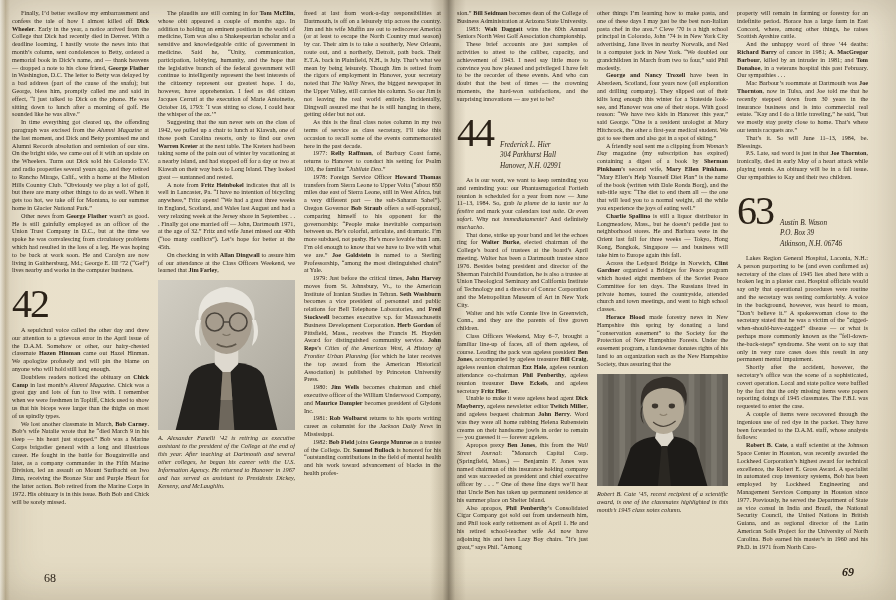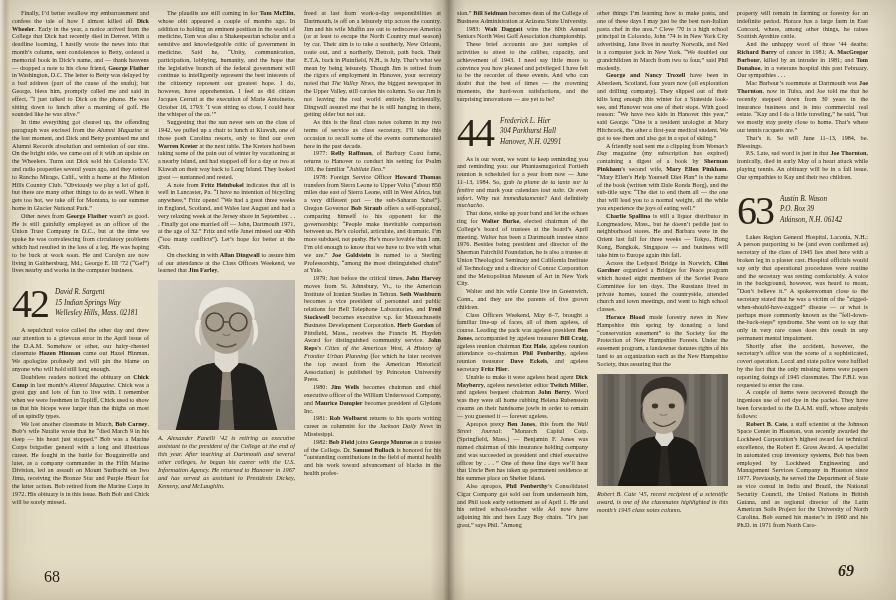--- a/index.html
+++ b/index.html
@@ -24,30 +24,30 @@
     text-indent:9px;
   }
   p.para.noindent{text-indent:0;}
   p.para b{font-weight:bold;}
   p.para i{font-style:italic;}
   .sechead{display:flex;align-items:flex-start;margin:9px 0 5px 0;}
   .secnum{
     font-size:40px;line-height:34px;letter-spacing:-2px;
     margin:4px 7px 0 0;font-weight:400;
   }
-  .secinfo{font-style:italic;font-size:7.2px;line-height:10.5px;padding-top:4px;}
+  .secinfo{font-style:italic;font-size:7.2px;line-height:10.5px;padding-top:4px;margin-top:24px;}
   .secname{white-space:nowrap;}
   .secaddr{white-space:nowrap;}
   figure{margin:6px 0 0 0;}
   .photo-frame{width:100%;display:block;background:#bbb;}
   figcaption{
     font-style:italic;font-size:6.3px;line-height:8px;
     margin-top:4px;text-align:justify;
   }
-  .pagenum{position:absolute;font-size:16px;}
+  .pagenum{position:absolute;font-size:12px;}
   .pagenum-left{left:44px;bottom:14px;}
   .pagenum-right{right:42px;bottom:20px;font-style:italic;font-weight:bold;}
   .gutter{
     position:absolute;left:430px;top:0;width:36px;height:600px;pointer-events:none;
     background:linear-gradient(90deg,rgba(60,45,22,0) 0%,rgba(60,45,22,.18) 35%,rgba(40,30,15,.45) 52%,rgba(60,45,22,.15) 70%,rgba(60,45,22,0) 100%);
   }
   .left-edge{
     position:absolute;left:0;top:0;width:10px;height:600px;pointer-events:none;
     background:linear-gradient(90deg,rgba(255,255,250,.5) 0%,rgba(120,100,60,.25) 55%,rgba(60,45,22,0) 100%);
   }
@@ -58,25 +58,20 @@
 <div class="spread">
 
   <div class="page page-left">
     <div class="cols">
       <div class="col">
         <p class="para rich">Finally, I’d better swallow my embarrassment and confess the tale of how I almost killed off <b>Dick Wheeler</b>. Early in the year, a notice arrived from the College that Dick had recently died in Denver. With a deadline looming, I hastily wrote the news into that month’s column, sent condolences to Betty, ordered a memorial book in Dick’s name, and — thank heavens — dropped a note to his close friend, <b>George Flather</b> in Washington, D.C. The letter to Betty was delayed by a bad address (part of the cause of the snafu); but George, bless him, promptly called me and said in effect, “I just talked to Dick on the phone. He was sitting down to lunch after a morning of golf. He sounded like he was alive.”</p>
         <p class="para rich">In time everything got cleared up, the offending paragraph was excised from the <i>Alumni Magazine</i> at the last moment, and Dick and Betty promised me and Alumni Records absolution and remission of our sins. On the bright side, we came out of it with an update on the Wheelers. Turns out Dick sold his Colorado T.V. and radio properties several years ago, and they retired to Rancho Mirage, Calif., with a home at the Mission Hills Country Club. “Obviously we play a lot of golf, but there are many other things to do as well. When it gets too hot, we take off for Montana, to our summer home in Glacier National Park.”</p>
         <p class="para rich">Other news from <b>George Flather</b> wasn’t as good. He is still gainfully employed as an officer of the Union Trust Company in D.C., but at the time we spoke he was convalescing from circulatory problems which had resulted in the loss of a leg. He was hoping to be back at work soon. He and Carolyn are now living in Gaithersburg, Md.; George E. III ’72 (“Gef”) lives nearby and works in the computer business.</p>
         <div class="sechead">
           <span class="secnum">42</span>
-          <div class="secinfo">
-            <div class="secname">David R. Sargent</div>
-            <div class="secaddr">15 Indian Springs Way</div>
-            <div class="secaddr">Wellesley Hills, Mass. 02181</div>
-          </div>
         </div>
         <p class="para rich">A sepulchral voice called the other day and drew our attention to a grievous error in the April issue of the D.A.M. Somehow or other, our hairy-chested classmate <b>Hazen Hinman</b> came out Hazel Hinman. We apologize profusely and will pin the blame on anyone who will hold still long enough.</p>
         <p class="para rich">Doubtless readers noticed the obituary on <b>Chick Camp</b> in last month’s <i>Alumni Magazine</i>. Chick was a great guy and lots of fun to live with. I remember when we were freshmen in Topliff, Chick used to show us that his biceps were larger than the thighs on most of us spindly types.</p>
         <p class="para rich">We lost another classmate in March, <b>Bob Carney</b>. Bob’s wife Natalie wrote that he “died March 9 in his sleep — his heart just stopped.” Bob was a Marine Corps brigadier general with a long and illustrious career. He fought in the battle for Bougainville and later, as a company commander in the Fifth Marine Division, led an assault on Mount Suribachi on Iwo Jima, receiving the Bronze Star and Purple Heart for the latter action. Bob retired from the Marine Corps in 1972. His obituary is in this issue. Both Bob and Chick will be sorely missed.</p>
       </div>
 
       <div class="col">
         <p class="para rich">The plaudits are still coming in for <b>Tom McElin</b>, whose obit appeared a couple of months ago. In addition to holding an eminent position in the world of medicine, Tom was also a Shakespearian scholar and a sensitive and knowledgeable critic of government in medicine. Said he, “Unity, communication, participation, lobbying, humanity, and the hope that the legislative branch of the federal government will continue to intelligently represent the best interests of the citizenry represent our greatest hope. I do, however, have apprehension. I feel as did citizen Jacques Cerruti at the execution of Marie Antoinette, October 16, 1793: ‘I was sitting so close, I could hear the whisper of the ax.’”</p>
         <p class="para rich">Suggesting that the sun never sets on the class of 1942, we pulled up a chair to lunch at Kiawah, one of those posh Carolina resorts, only to find our own <b>Warren Kreter</b> at the next table. The Kreters had been taking some of the pain out of winter by vacationing at a nearby island, and had stopped off for a day or two at Kiawah on their way back to Long Island. They looked great — suntanned and rested.</p>
         <p class="para rich">A note from <b>Fritz Heinbokel</b> indicates that all is well in Lancaster, Pa. “I have no intention of bicycling anywhere,” Fritz opens! “We had a great three weeks in England, Scotland, and Wales last August and had a very relaxing week at the Jersey shore in September. . . . Finally got one married off — John, Dartmouth 1971, at the age of 32.” Fritz and wife Janet missed our 40th (“too many conflicts”). Let’s hope for better at the 45th.</p>
@@ -186,21 +181,21 @@
         <p class="para rich noindent">property will remain in farming or forestry for an indefinite period. Horace has a large farm in East Concord, where, among other things, he raises Scottish Ayrshire cattle.</p>
         <p class="para rich">And the unhappy word of three ’44 deaths: <b>Richard Barry</b> of cancer in 1981; <b>A. MacGregor Barbour</b>, killed by an intruder in 1981; and <b>Tom Donahoe</b>, in a veterans hospital this past February. Our sympathies . . .</p>
         <p class="para rich">Mac Barbour’s roommate at Dartmouth was <b>Joe Thornton</b>, now in Tulsa, and Joe told me that he recently stepped down from 30 years in the insurance business and is into commercial real estate. “Kay and I do a little traveling,” he said, “but we mostly stay pretty close to home. That’s where our tennis racquets are.”</p>
         <p class="para rich">That’s it. So will June 11–13, 1984, be. Blessings.</p>
         <p class="para rich">P.S. Late, sad word is just in that <b>Joe Thornton</b>, ironically, died in early May of a heart attack while playing tennis. An obituary will be in a fall issue. Our sympathies to Kay and their two children.</p>
         <div class="sechead">
           <span class="secnum">63</span>
           <div class="secinfo">
             <div class="secname">Austin B. Wason</div>
             <div class="secaddr">P.O. Box 39</div>
-            <div class="secaddr">Atkinson, N.H. 06142</div>
+            <div class="secaddr">Atkinson, N.H. 06746</div>
           </div>
         </div>
         <p class="para rich">Lakes Region General Hospital, Laconia, N.H.: A person purporting to be (and even confirmed as) secretary of the class of 1945 lies abed here with a broken leg in a plaster cast. Hospital officials would say only that operational procedures were routine and the secretary was resting comfortably. A voice in the background, however, was heard to moan, “Don’t believe it.” A spokeswoman close to the secretary stated that he was a victim of the “zigged-when-should-have-zagged” disease — or what is perhaps more commonly known as the “fell-down-the-back-steps” syndrome. She went on to say that only in very rare cases does this result in any permanent mental impairment.</p>
         <p class="para rich">Shortly after the accident, however, the secretary’s office was the scene of a sophisticated, covert operation. Local and state police were baffled by the fact that the only missing items were papers reporting doings of 1945 classmates. The F.B.I. was requested to enter the case.</p>
         <p class="para rich">A couple of items were recovered through the ingenious use of red dye in the packet. They have been forwarded to the D.A.M. staff, whose analysis follows:</p>
         <p class="para rich"><b>Robert B. Cate</b>, a staff scientist at the Johnson Space Center in Houston, was recently awarded the Lockheed Corporation’s highest award for technical excellence, the Robert E. Gross Award. A specialist in automated crop inventory systems, Bob has been employed by Lockheed Engineering and Management Services Company in Houston since 1977. Previously, he served the Department of State as vice consul in India and Brazil, the National Security Council, the United Nations in British Guiana, and as regional director of the Latin American Soils Project for the University of North Carolina. Bob earned his master’s in 1960 and his Ph.D. in 1971 from North Caro-</p>
       </div>
     </div>
     <span class="pagenum pagenum-right">69</span>
   </div>

